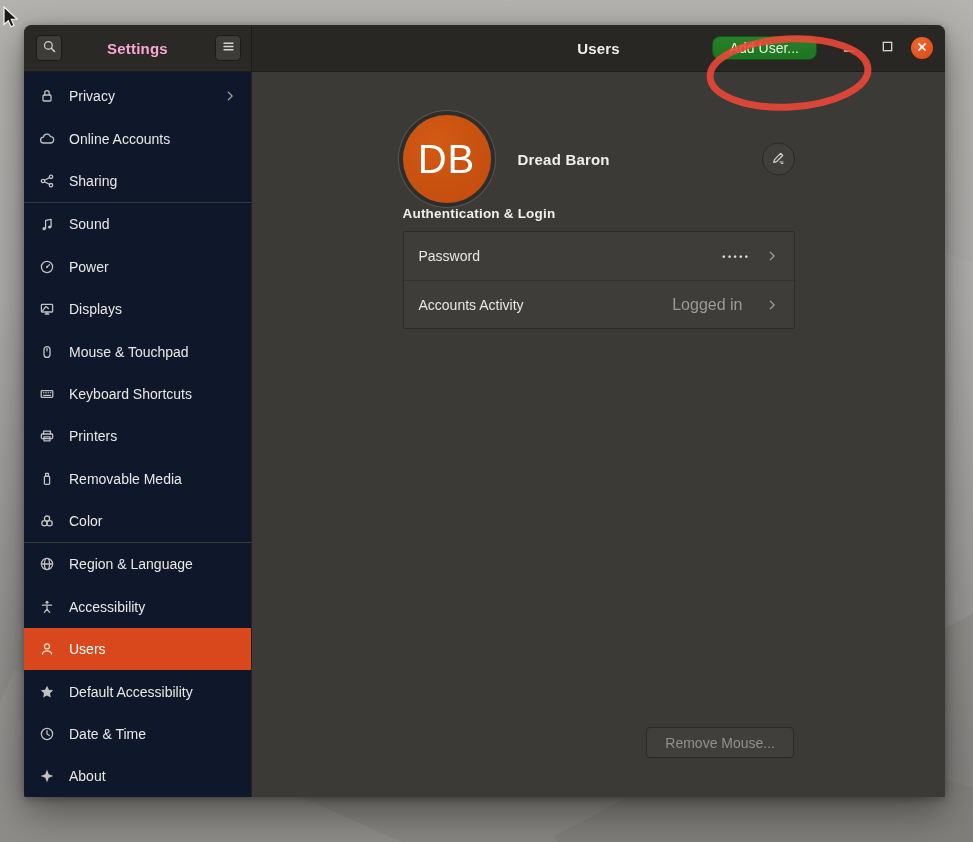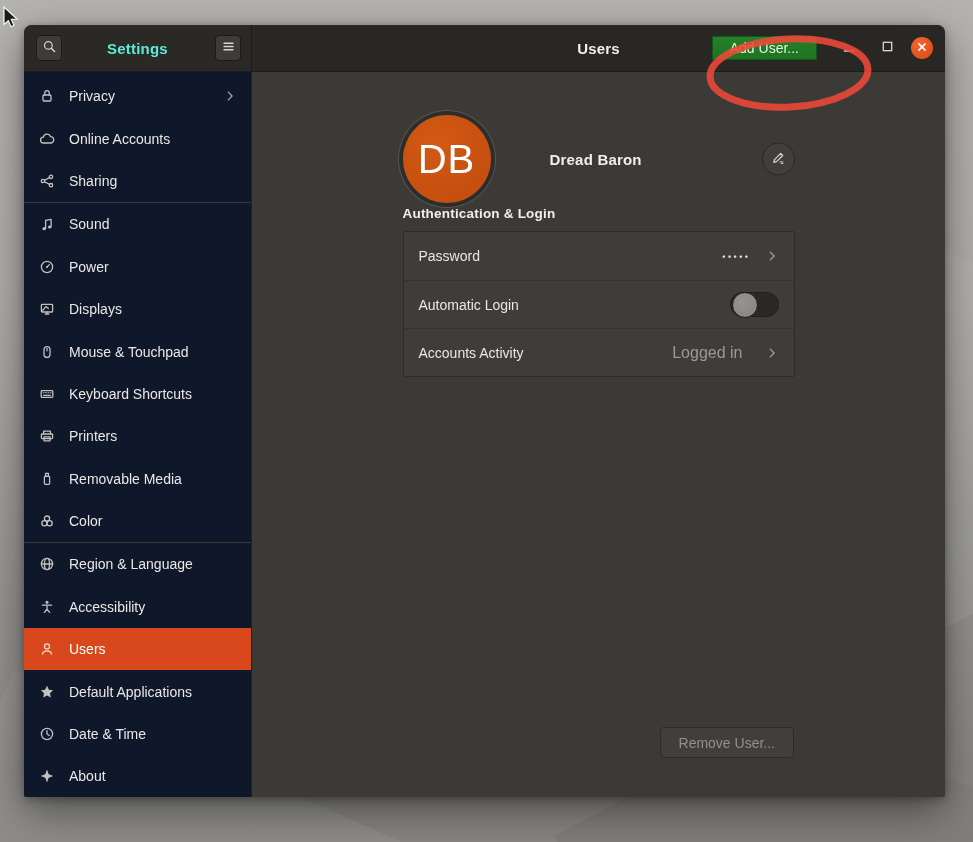--- a/index.html
+++ b/index.html
@@ -46,39 +46,39 @@
   }
   .tb-right {
     flex:1;
     background:#282723;
     display:flex; align-items:center;
     position:relative;
     padding-right:12px;
   }
   .win-title {
     position:absolute; left:0; right:0; text-align:center;
-    color:#5eead4; font-size:15px; font-weight:700; letter-spacing:.2px;
+    color:#f9a8d4; font-size:15px; font-weight:700; letter-spacing:.2px;
     pointer-events:none;
   }
   .tb-btn {
     width:26px; height:26px; flex:none;
     background:#3d3c38; border:1px solid #1c1b19; border-radius:4px;
     color:#d6d4d1; display:flex; align-items:center; justify-content:center;
     cursor:pointer; z-index:2;
   }
   .tb-left .menu-btn { margin-left:auto; }
   .panel-title {
     position:absolute; left:50%; transform:translateX(-50%);
     color:#f1efec; font-size:15px; font-weight:700; letter-spacing:.2px;
   }
   .add-user-btn {
     margin-left:auto;
     height:16px; padding:11px 17px;
     background:linear-gradient(180deg,#268029 0%,#1e7421 100%);
-    border:1px solid #145617; border-radius:0;
+    border:1px solid #145617; border-radius:8px;
     color:#e4f3e0; font-size:14px; font-family:inherit;
     display:flex; align-items:center; cursor:pointer;
     z-index:2;
   }
   .win-controls { display:flex; align-items:center; margin-left:6px; }
   .wc-btn {
     width:24px; height:24px; margin-left:14px;
     display:flex; align-items:center; justify-content:center;
     color:#d8d6d3; cursor:pointer; background:transparent; border:none;
   }
@@ -113,21 +113,21 @@
 
   
   .content {
     grid-column:2; grid-row:2;
     background:#3b3a37;
     position:relative;
     border-radius:0 0 2px 0;
   }
   .container { width:392px; margin:0 auto; position:relative; }
 
-  .profile { margin-top:40px; display:flex; align-items:center; position:relative; height:94px;gap:32px; }
+  .profile { margin-top:40px; display:flex; align-items:center; position:relative; height:94px; }
   .avatar {
     width:88px; height:88px; border-radius:50%; flex:none;
     background:radial-gradient(circle at 38% 32%, #d25a14, #c24a0c);
     box-shadow:0 0 0 4px #2e2d2a, 0 0 0 5px #575551;
     display:flex; align-items:center; justify-content:center;
     color:#ffffff; font-size:40px; font-weight:400; letter-spacing:1px;
     cursor:pointer;
   }
   .profile-name { margin-left:27px; color:#f1efec; font-size:15px; font-weight:700; letter-spacing:.2px; }
   .edit-btn {
@@ -382,21 +382,21 @@
             </svg>
           </span>
           <span>Users</span>
         </div>
         <div class="sb-item">
           <span class="icn">
             <svg width="16" height="16" viewBox="0 0 16 16">
               <path d="M8 1.8 L9.9 5.7 L14.1 6.3 L11 9.2 L11.8 13.4 L8 11.4 L4.2 13.4 L5 9.2 L1.9 6.3 L6.1 5.7 Z" fill="currentColor"></path>
             </svg>
           </span>
-          <span>Default Applications</span>
+          <span>Default Accessibility</span>
         </div>
         <div class="sb-item">
           <span class="icn">
             <svg width="16" height="16" viewBox="0 0 16 16">
               <circle cx="8" cy="8" r="5.6" fill="none" stroke="currentColor" stroke-width="1.3" stroke-linecap="round" stroke-linejoin="round"></circle>
               <path d="M8 4.6 V8 l2.3 1.5" fill="none" stroke="currentColor" stroke-width="1.3" stroke-linecap="round" stroke-linejoin="round"></path>
             </svg>
           </span>
           <span>Date &amp; Time</span>
         </div>
@@ -433,42 +433,34 @@
           <span class="row-right">
             <span class="pw-dots">•••••</span>
             <span class="chev">
                 <svg width="14" height="14" viewBox="0 0 16 16">
                   <path d="M6 3.6 L10.4 8 L6 12.4" fill="none" stroke="currentColor" stroke-width="1.5" stroke-linecap="round" stroke-linejoin="round"></path>
                 </svg>
               </span>
           </span>
         </div>
         <div class="row">
-          <span class="row-label">Automatic Login</span>
-          <span class="row-right">
-            <span class="toggle">
-                <span class="knob"></span>
-              </span>
-          </span>
-        </div>
-        <div class="row">
           <span class="row-label">Accounts Activity</span>
           <span class="row-right">
             <span class="row-value">Logged in</span>
             <span class="chev">
                 <svg width="14" height="14" viewBox="0 0 16 16">
                   <path d="M6 3.6 L10.4 8 L6 12.4" fill="none" stroke="currentColor" stroke-width="1.5" stroke-linecap="round" stroke-linejoin="round"></path>
                 </svg>
               </span>
           </span>
         </div>
       </div>
 
     </div>
 
-    <button class="remove-user-btn">Remove User...</button>
+    <button class="remove-user-btn">Remove Mouse...</button>
   </main>
 
   <svg class="annotation" width="240" height="130" viewBox="0 0 240 130">
     <ellipse cx="120" cy="64" rx="79" ry="34" fill="none" stroke="#ef4838" stroke-width="7" opacity="0.88" transform="rotate(-3 120 64)"></ellipse>
   </svg>
 
 </div>
 
 </body></html>

